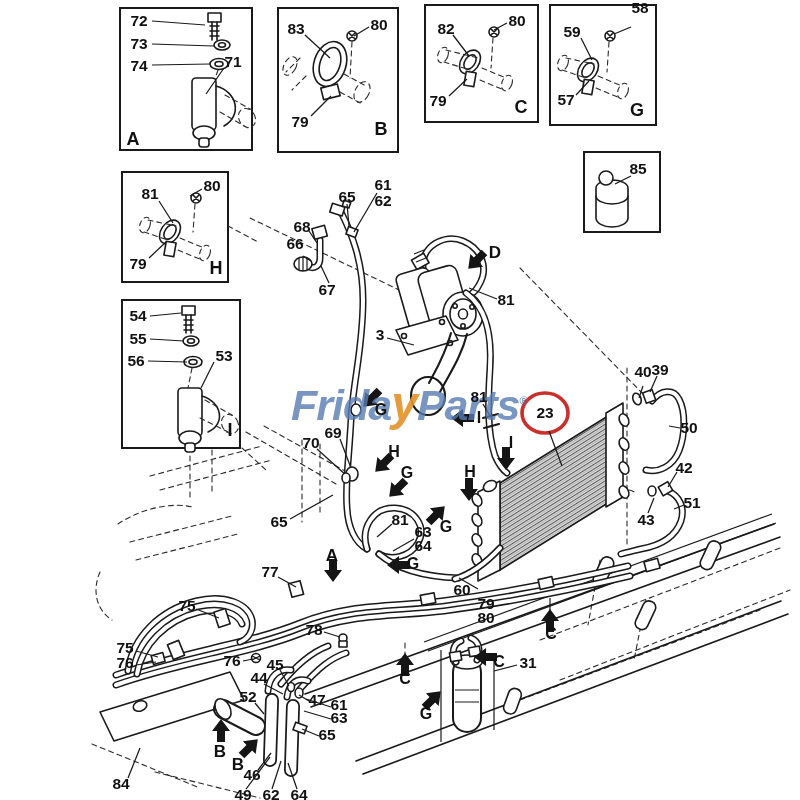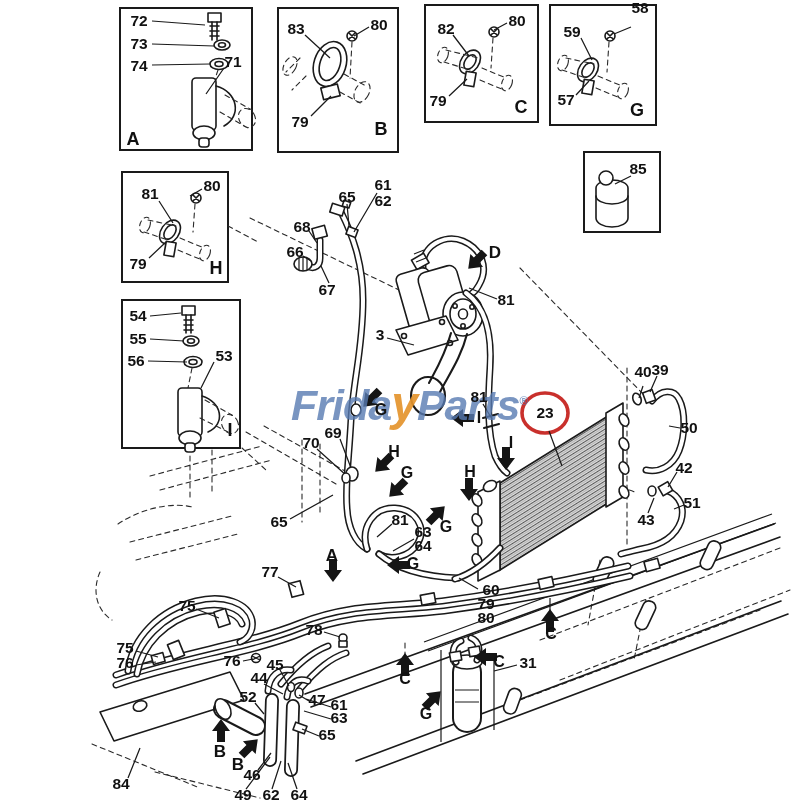--- a/index.html
+++ b/index.html
@@ -418,21 +418,21 @@
       <div class="lbl" style="left: 138px; top: 316px;">54</div>
       <div class="lbl" style="left: 138px; top: 339px;">55</div>
       <div class="lbl" style="left: 136px; top: 361px;">56</div>
       <div class="lbl" style="left: 224px; top: 356px;">53</div>
       <div class="lbl" style="left: 230px; top: 430px; font-size: 18px;">I</div>
       <div class="lbl" style="left: 638px; top: 169px;">85</div>
       <div class="lbl" style="left: 347px; top: 197px;">65</div>
       <div class="lbl" style="left: 383px; top: 185px;">61</div>
       <div class="lbl" style="left: 383px; top: 201px;">62</div>
       <div class="lbl" style="left: 302px; top: 227px;">68</div>
-      <div class="lbl" style="left: 295px; top: 252px;">66</div>
+      <div class="lbl" style="left: 295px; top: 244px;">66</div>
       <div class="lbl" style="left: 327px; top: 290px;">67</div>
       <div class="lbl" style="left: 380px; top: 335px;">3</div>
       <div class="lbl" style="left: 506px; top: 300px;">81</div>
       <div class="lbl" style="left: 495px; top: 252px; font-size: 17px;">D</div>
       <div class="lbl" style="left: 479px; top: 397px;">81</div>
       <div class="lbl" style="left: 381px; top: 410px; font-size: 16px;">G</div>
       <div class="lbl" style="left: 479px; top: 418px; font-size: 16px;">I</div>
       <div class="lbl" style="left: 333px; top: 433px;">69</div>
       <div class="lbl" style="left: 311px; top: 443px; text-align: center;">70</div>
       <div class="lbl" style="left: 643px; top: 372px;">40</div>
@@ -447,21 +447,21 @@
       <div class="lbl" style="left: 407px; top: 473px; font-size: 16px;">G</div>
       <div class="lbl" style="left: 470px; top: 472px; font-size: 16px;">H</div>
       <div class="lbl" style="left: 446px; top: 527px; font-size: 16px;">G</div>
       <div class="lbl" style="left: 279px; top: 522px;">65</div>
       <div class="lbl" style="left: 400px; top: 520px;">81</div>
       <div class="lbl" style="left: 423px; top: 532px;">63</div>
       <div class="lbl" style="left: 423px; top: 546px;">64</div>
       <div class="lbl" style="left: 332px; top: 555px; font-size: 17px;">A</div>
       <div class="lbl" style="left: 413px; top: 564px; font-size: 16px;">G</div>
       <div class="lbl" style="left: 270px; top: 572px;">77</div>
-      <div class="lbl" style="left: 491px; top: 590px;">60</div>
+      <div class="lbl" style="left: 462px; top: 590px;">60</div>
       <div class="lbl" style="left: 486px; top: 604px;">79</div>
       <div class="lbl" style="left: 486px; top: 618px;">80</div>
       <div class="lbl" style="left: 187px; top: 606px;">75</div>
       <div class="lbl" style="left: 125px; top: 648px;">75</div>
       <div class="lbl" style="left: 125px; top: 663px;">76</div>
       <div class="lbl" style="left: 232px; top: 661px;">76</div>
       <div class="lbl" style="left: 314px; top: 630px;">78</div>
       <div class="lbl" style="left: 551px; top: 634px; font-size: 16px;">C</div>
       <div class="lbl" style="left: 499px; top: 662px; font-size: 16px;">C</div>
       <div class="lbl" style="left: 528px; top: 663px;">31</div>

